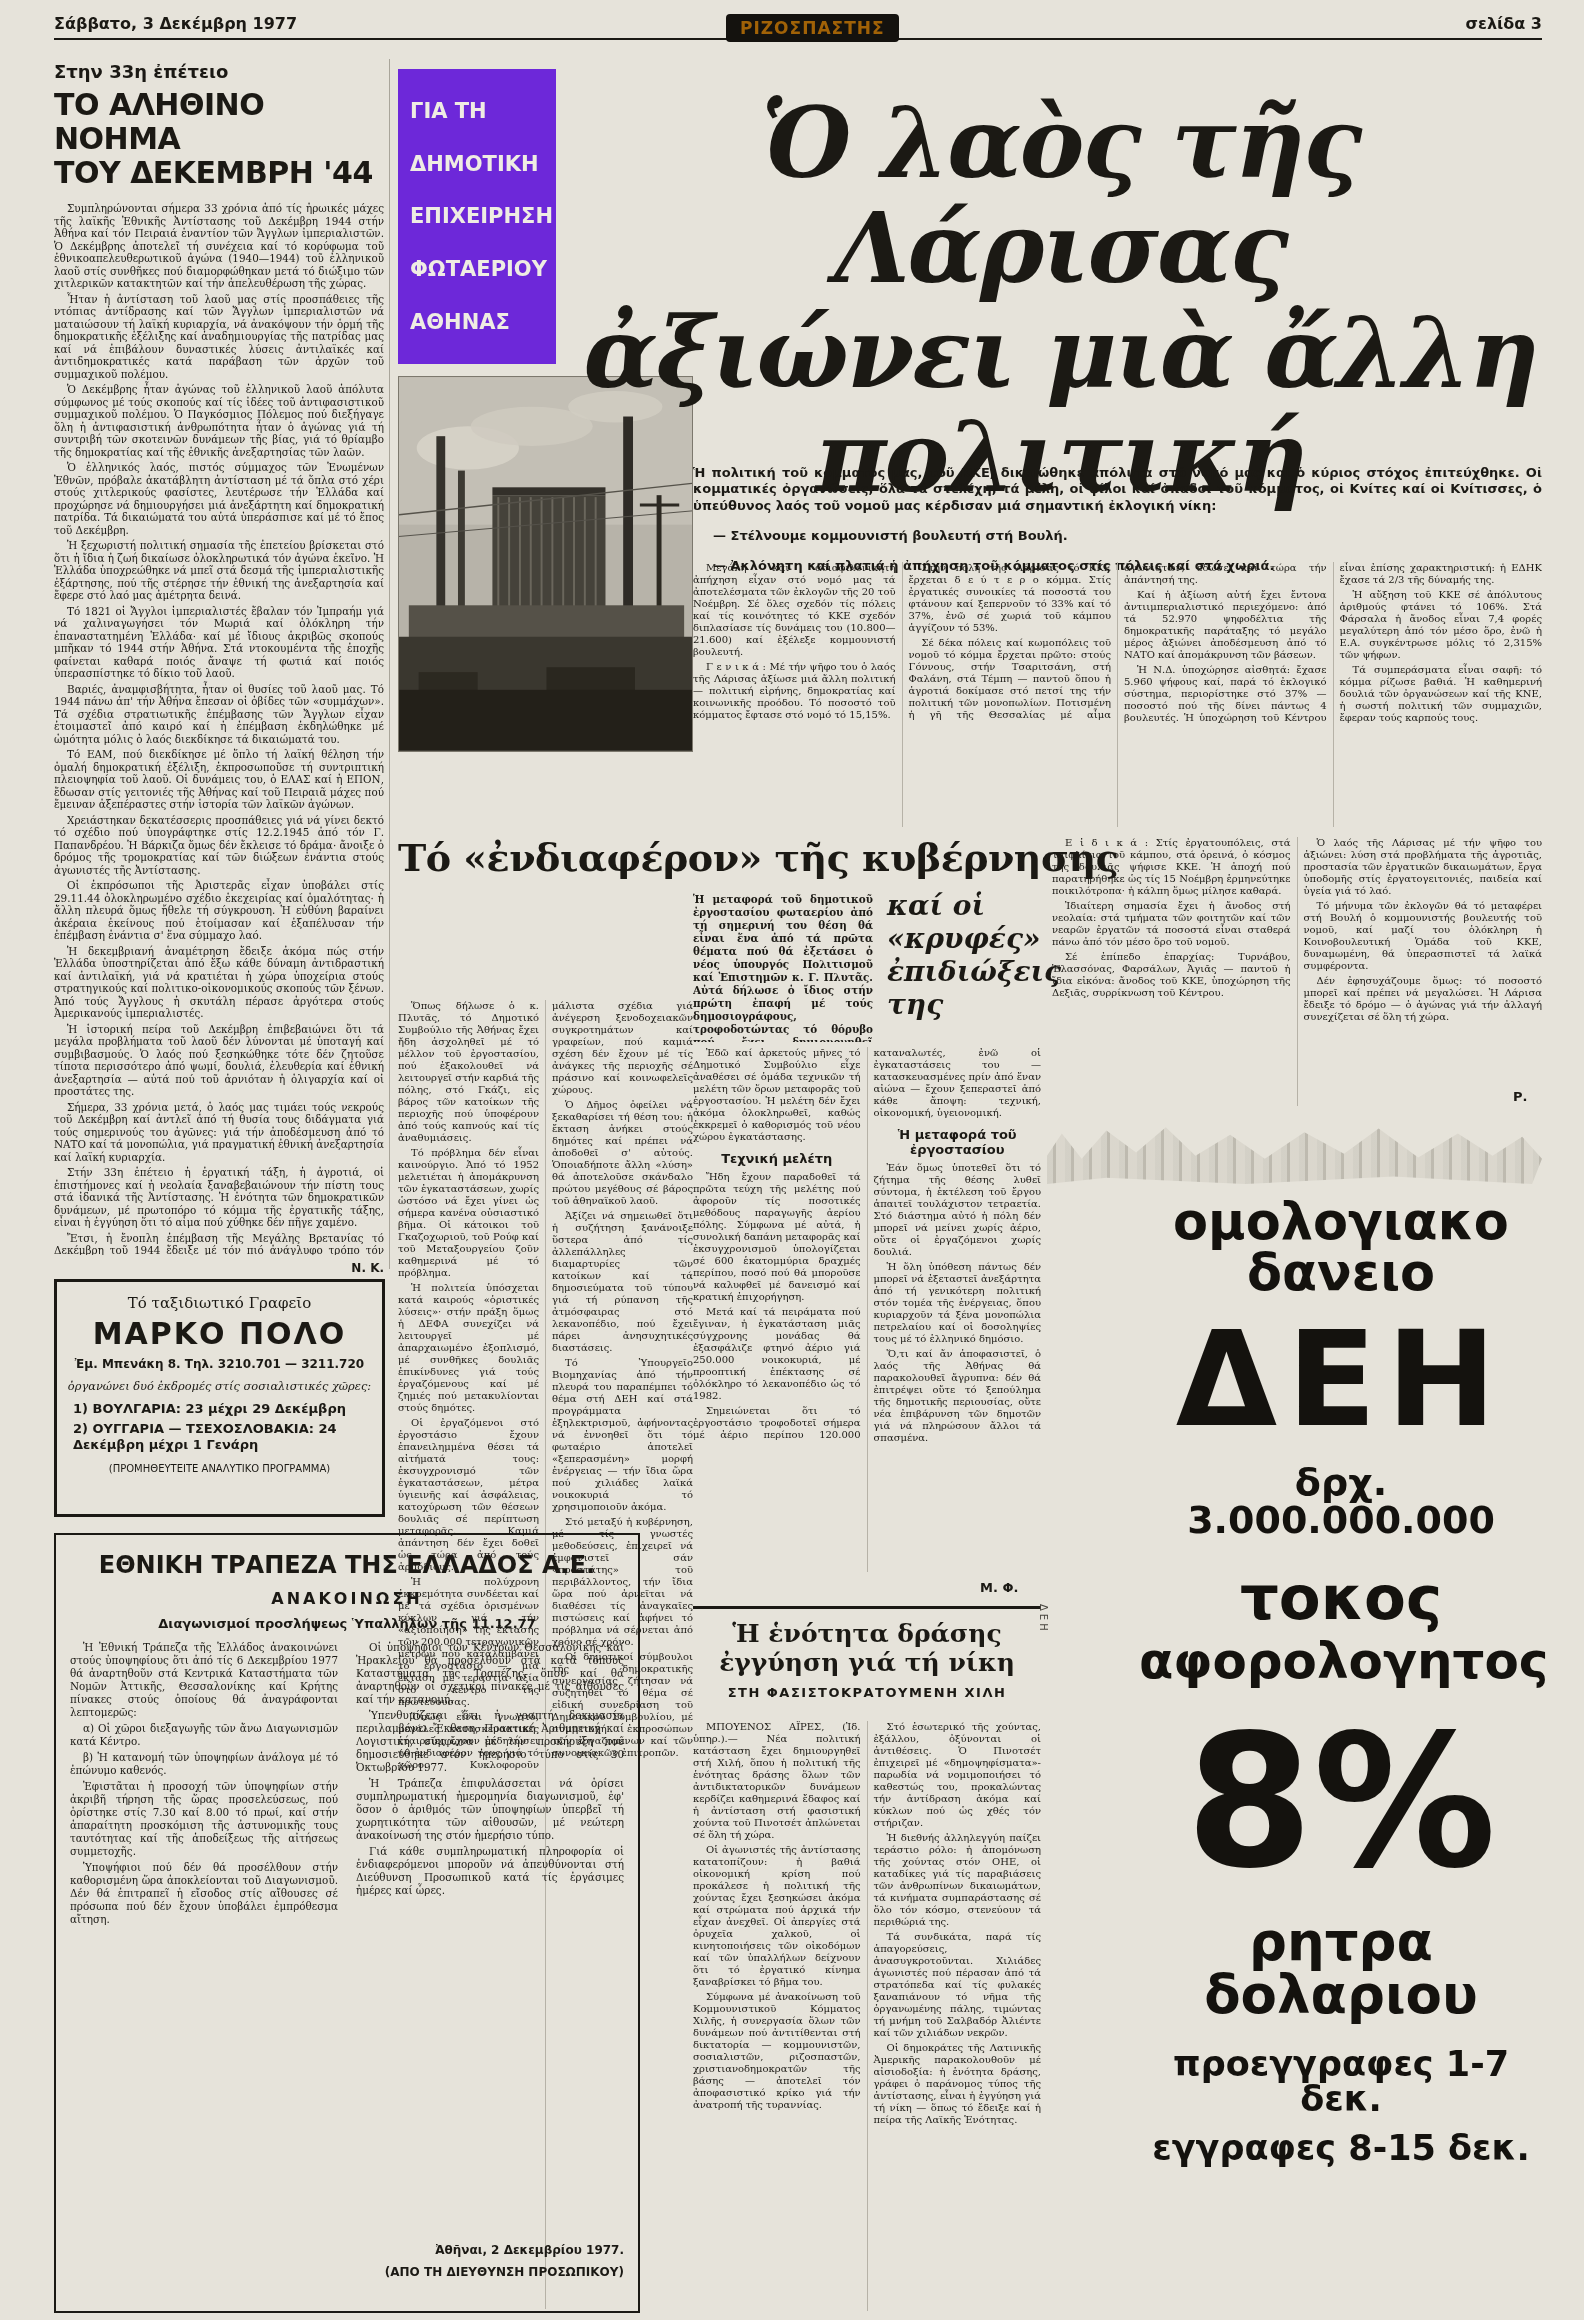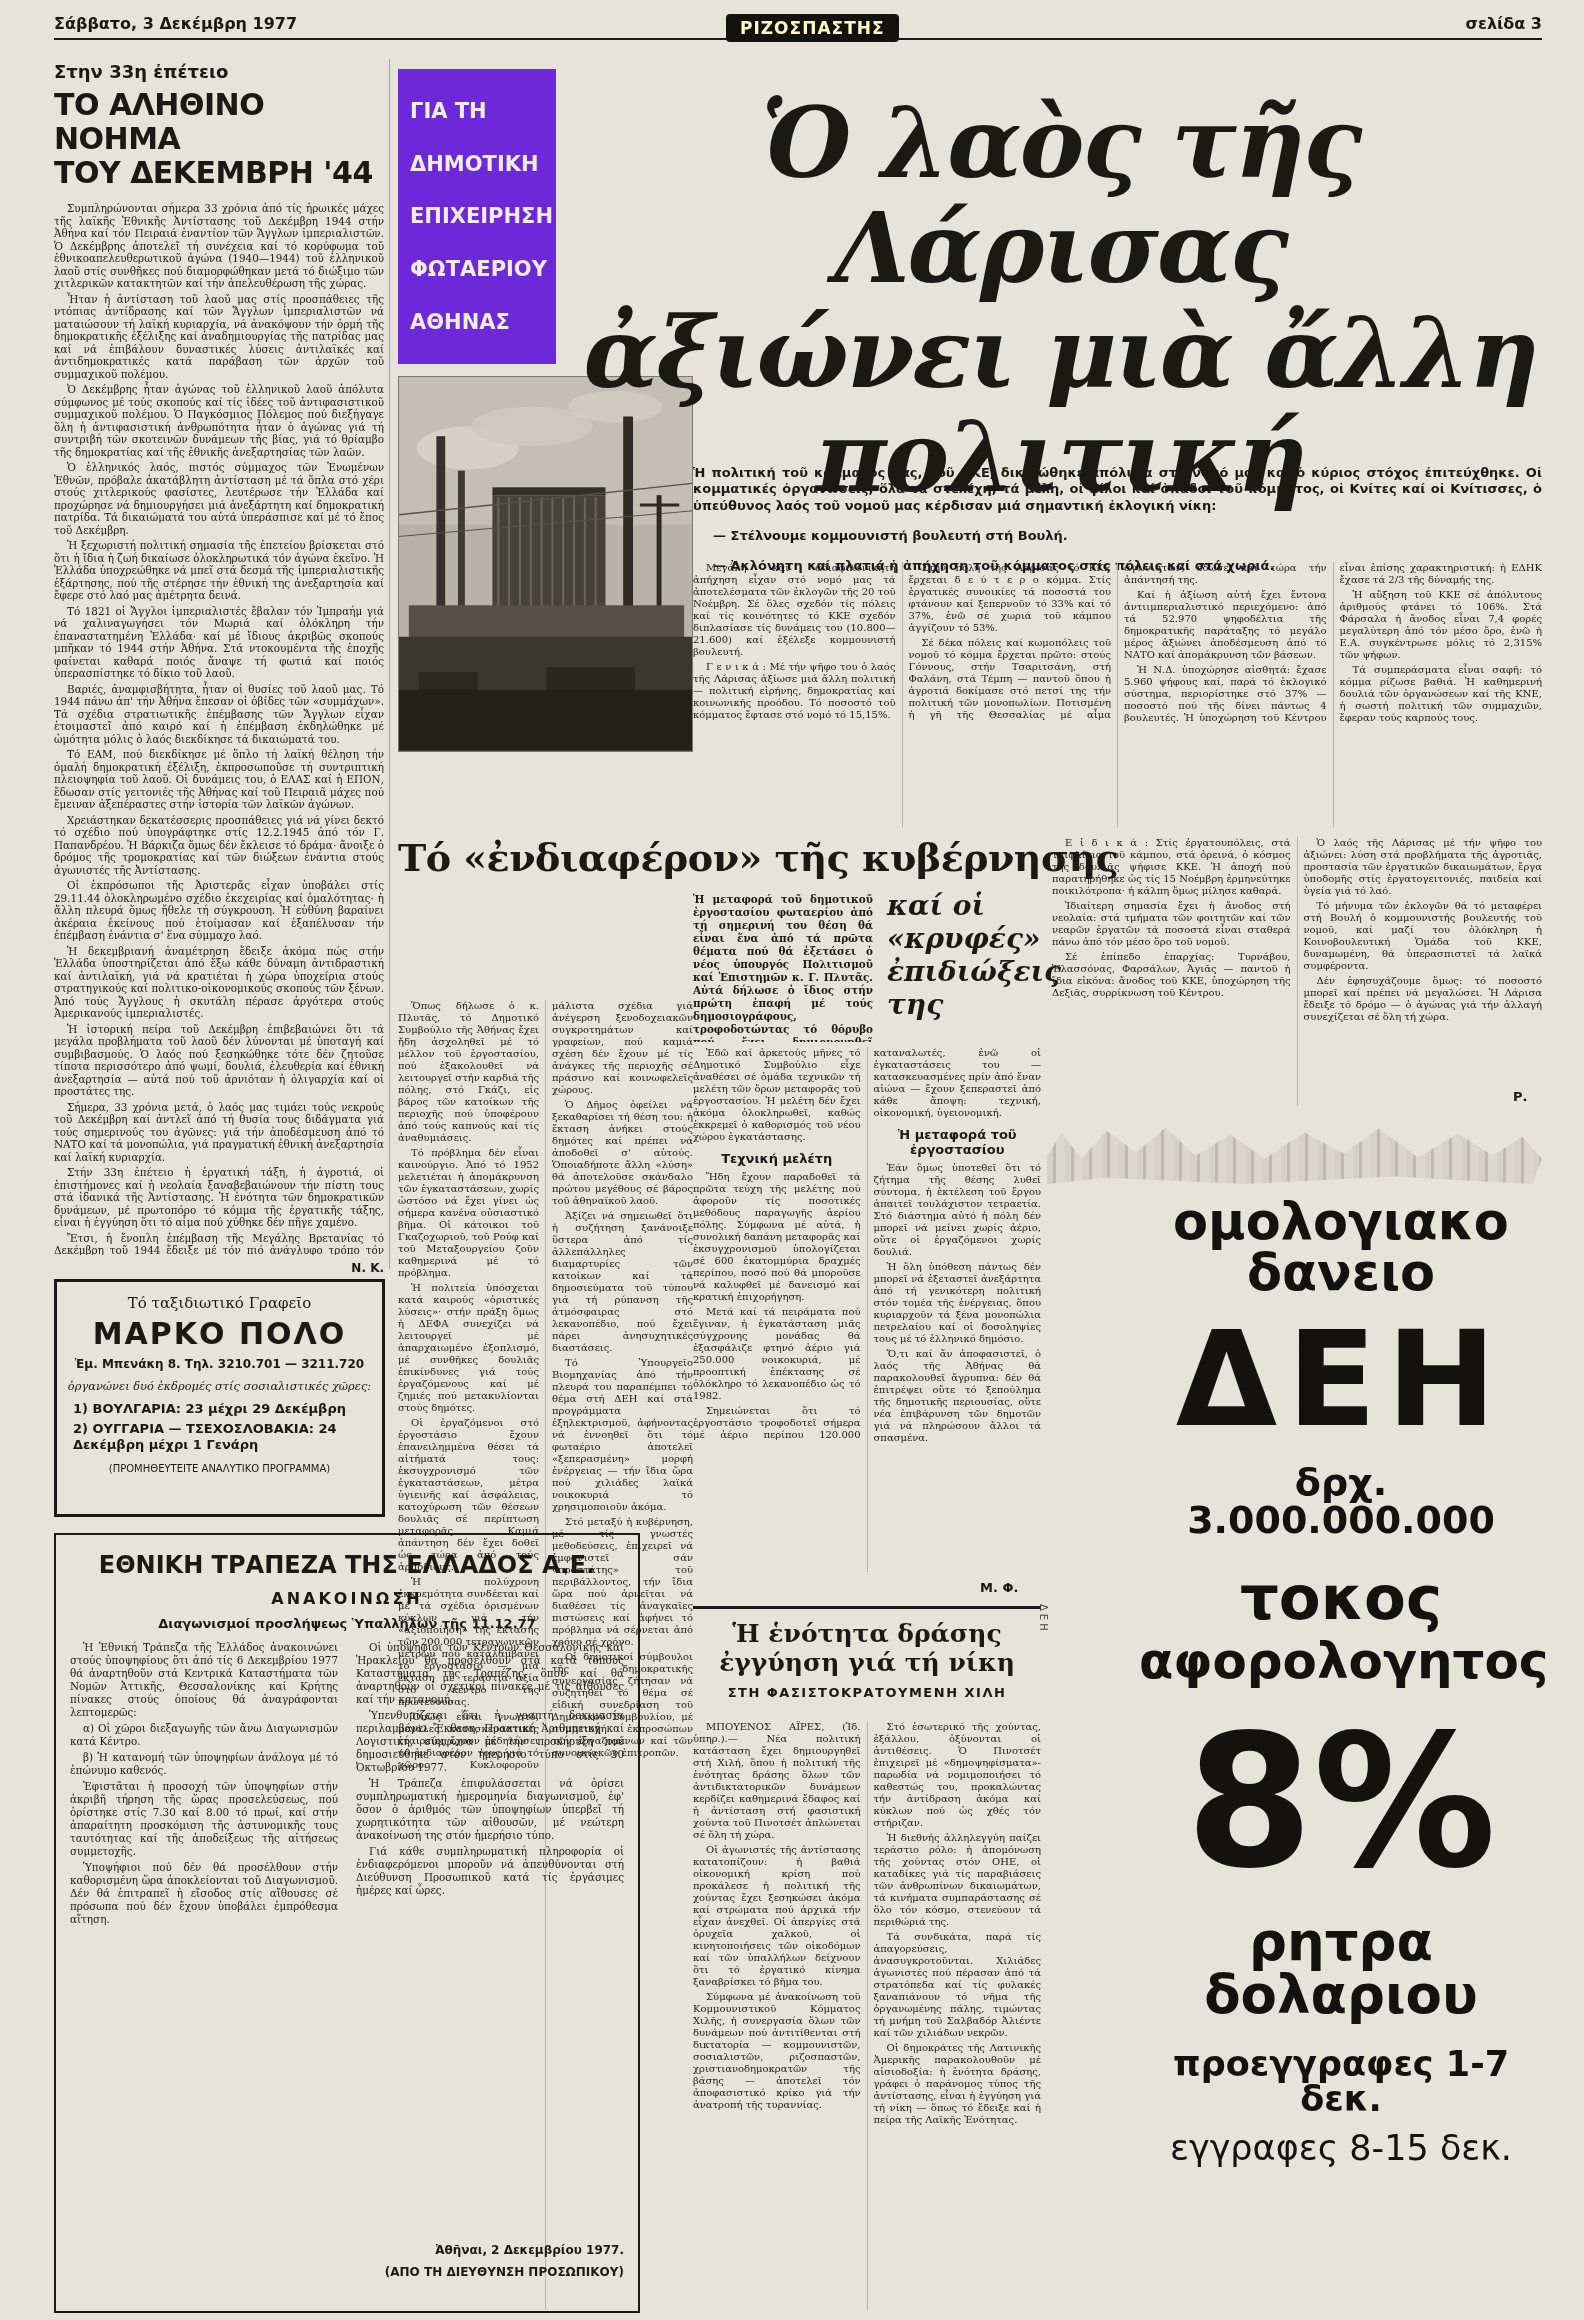--- a/index.html
+++ b/index.html
@@ -14,21 +14,21 @@
     position:relative;width:1584px;height:2321px;margin:0 auto;
     background:var(--paper);color:var(--ink);
     font-family:var(--serif);overflow:hidden;
   }
   
   .hdr-date{position:absolute;left:54px;top:14px;font:bold 16px var(--sans);}
   .hdr-page{position:absolute;right:42px;top:14px;font:bold 16px var(--sans);}
   .hdr-rule{position:absolute;left:54px;top:38px;width:1488px;border-top:2px solid var(--ink);}
   .masthead{
     position:absolute;left:726px;top:14px;z-index:3;
-    background:#14120e;color:#fef9c3;padding:4px 14px;border-radius:4px;
+    background:#14120e;color:#a16207;padding:4px 14px;border-radius:4px;
     font:bold 17px var(--sans);letter-spacing:1px;
   }
   
   .banner{
     position:absolute;left:566px;top:50px;width:976px;
     border-top:6px solid var(--ink);padding-top:6px;
     font:bold 24px var(--sans);letter-spacing:0.5px;white-space:nowrap;
   }
   
   .v-rule{position:absolute;left:389px;top:59px;width:1px;height:1210px;background:#a9a59a;}
@@ -104,21 +104,21 @@
   .deh .a1{font-size:51px;font-weight:bold;}
   .deh .a2{font-size:51px;font-weight:bold;margin-bottom:16px;}
   .deh .brand{font-size:131px;font-weight:bold;letter-spacing:10px;margin-bottom:18px;}
   .deh .amount{font-size:38px;font-weight:bold;margin-bottom:28px;}
   .deh .t1{font-size:61px;font-weight:bold;margin-bottom:8px;}
   .deh .t2{font-size:50px;font-weight:bold;margin-bottom:24px;}
   .deh .rate{font-size:183px;font-weight:bold;margin-bottom:22px;}
   .deh .r1{font-size:53px;font-weight:bold;}
   .deh .r2{font-size:53px;font-weight:bold;margin-bottom:26px;}
   .deh .p1{font-size:35px;font-weight:bold;margin-bottom:14px;}
-  .deh .p2{font-size:35px;font-weight:normal;}
+  .deh .p2{font-size:35px;font-weight:bold;}
   .vnote{position:absolute;left:1038px;top:1604px;writing-mode:vertical-rl;
     font:10px var(--sans);letter-spacing:3px;color:#4a4740;}
 </style>
 </head>
 <body>
 
 <div class="page">
 
   <div class="hdr-date">Σάββατο, 3 Δεκέμβρη 1977</div>
   <div class="hdr-rule"></div>

